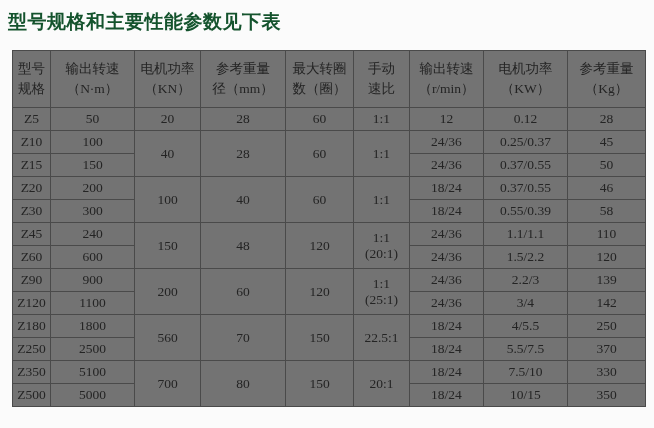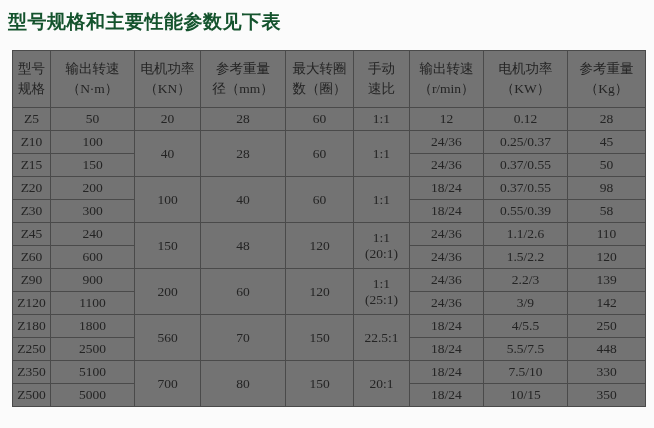--- a/index.html
+++ b/index.html
@@ -121,39 +121,39 @@
       </tr>
       <tr>
         <td>Z20</td>
         <td>200</td>
         <td rowspan="2">100</td>
         <td rowspan="2">40</td>
         <td rowspan="2">60</td>
         <td rowspan="2">1:1</td>
         <td>18/24</td>
         <td>0.37/0.55</td>
-        <td>98</td>
+        <td>46</td>
       </tr>
       <tr>
         <td>Z30</td>
         <td>300</td>
         <td>18/24</td>
         <td>0.55/0.39</td>
         <td>58</td>
       </tr>
       <tr>
         <td>Z45</td>
         <td>240</td>
         <td rowspan="2">150</td>
         <td rowspan="2">48</td>
         <td rowspan="2">120</td>
         <td rowspan="2">1:1
 (20:1)</td>
         <td>24/36</td>
-        <td>1.1/2.6</td>
+        <td>1.1/1.1</td>
         <td>110</td>
       </tr>
       <tr>
         <td>Z60</td>
         <td>600</td>
         <td>24/36</td>
         <td>1.5/2.2</td>
         <td>120</td>
       </tr>
       <tr>
@@ -165,40 +165,40 @@
         <td rowspan="2">1:1
 (25:1)</td>
         <td>24/36</td>
         <td>2.2/3</td>
         <td>139</td>
       </tr>
       <tr>
         <td>Z120</td>
         <td>1100</td>
         <td>24/36</td>
-        <td>3/9</td>
+        <td>3/4</td>
         <td>142</td>
       </tr>
       <tr>
         <td>Z180</td>
         <td>1800</td>
         <td rowspan="2">560</td>
         <td rowspan="2">70</td>
         <td rowspan="2">150</td>
         <td rowspan="2">22.5:1</td>
         <td>18/24</td>
         <td>4/5.5</td>
         <td>250</td>
       </tr>
       <tr>
         <td>Z250</td>
         <td>2500</td>
         <td>18/24</td>
         <td>5.5/7.5</td>
-        <td>448</td>
+        <td>370</td>
       </tr>
       <tr>
         <td>Z350</td>
         <td>5100</td>
         <td rowspan="2">700</td>
         <td rowspan="2">80</td>
         <td rowspan="2">150</td>
         <td rowspan="2">20:1</td>
         <td>18/24</td>
         <td>7.5/10</td>

